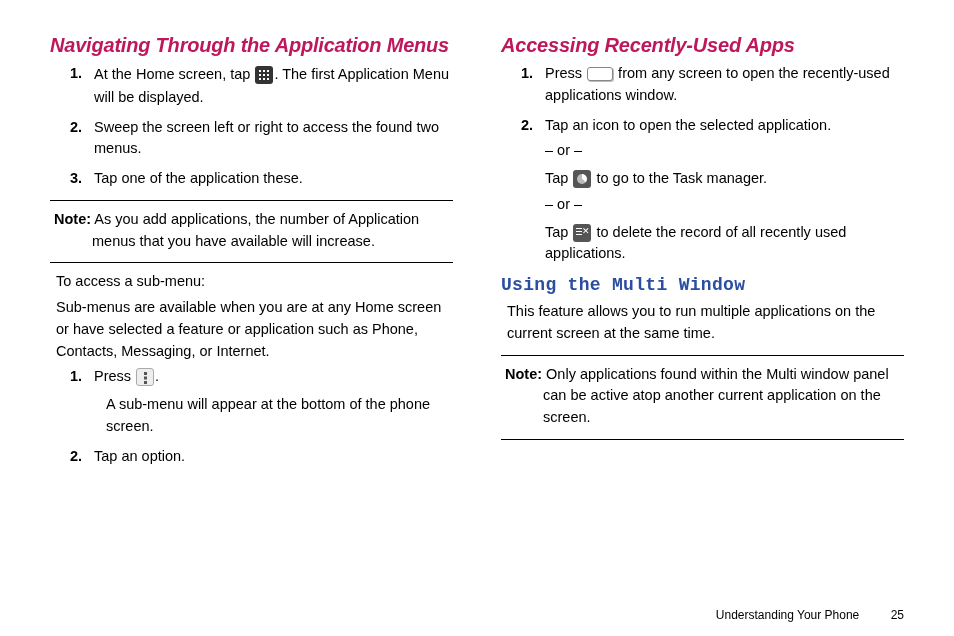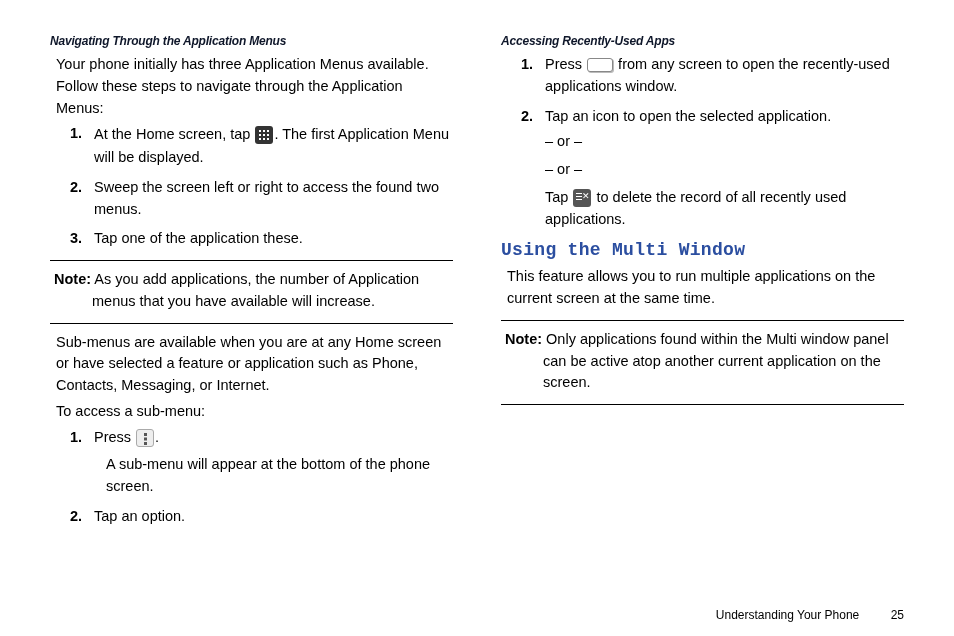--- a/index.html
+++ b/index.html
@@ -16,24 +16,24 @@
     .columns {
       display: flex;
       gap: 48px;
     }
     .col {
       flex: 1;
       min-width: 0;
     }
     .h2 {
       font-family: Arial, Helvetica, sans-serif;
-      font-size: 12px;
+      font-size: 20px;
       font-weight: bold;
       font-style: italic;
-      color: #0f172a;
+      color: #be185d;
       margin-bottom: 6px;
       letter-spacing: -0.2px;
     }
     .h1 {
       font-family: Liberation Mono, monospace;
       font-size: 18px;
       font-weight: bold;
       color: #2b4ea0;
       margin: 10px 0 6px 0;
       letter-spacing: 0.3px;
@@ -172,38 +172,37 @@
     .li-body { line-height: 1.55; }
   </style>
 </head>
 <body>
 
 <div class="columns">
 
   <div class="col">
 
     <div class="h2">Navigating Through the Application Menus</div>
-    <div class="body-text">Your phone initially has three Application Menus available. Follow these steps to navigate through the Application Menus:</div>
 
     <ol>
       <li>
         <span class="li-body">At the Home screen, tap </span><span class="inline-icon icon-grid"></span><span class="li-body">. The first Application Menu will be displayed.</span>
       </li>
       <li>Sweep the screen left or right to access the found two menus.</li>
       <li>Tap one of the application these.</li>
     </ol>
 
     <hr class="divider">
     <div class="note">
       <span class="note-text"><span class="n-label">Note:</span> <span>As you add applications, the number of Application menus that you have available will increase.</span></span>
     </div>
     <hr class="divider">
 
+    <div class="body-text">To access a sub-menu:</div>
     <div class="body-text">Sub-menus are available when you are at any Home screen or have selected a feature or application such as Phone, Contacts, Messaging, or Internet.</div>
-    <div class="body-text">To access a sub-menu:</div>
 
     <ol>
       <li>
         <span>Press </span><span class="inline-icon icon-menu"></span><span>.</span>
         <div class="subli">A sub-menu will appear at the bottom of the phone screen.</div>
       </li>
       <li>Tap an option.</li>
     </ol>
 
   </div>
@@ -212,20 +211,23 @@
 
     <div class="h2">Accessing Recently-Used Apps</div>
 
     <ol>
       <li>
         <span>Press </span><span class="inline-icon icon-home-button"></span><span> from any screen to open the recently-used applications window.</span>
       </li>
       <li>
         <span>Tap an icon to open the selected application.</span>
         <div class="ordash">– or –</div>
+        <div>
+          <span>Tap </span><span class="inline-icon icon-pie"></span><span> to go to the Task manager.</span>
+        </div>
         <div class="ordash">– or –</div>
         <div>
           <span>Tap </span><span class="inline-icon icon-delete"></span><span> to delete the record of all recently used applications.</span>
         </div>
       </li>
     </ol>
 
     <div class="h1">Using the Multi Window</div>
     <div class="body-text">This feature allows you to run multiple applications on the current screen at the same time.</div>
 

